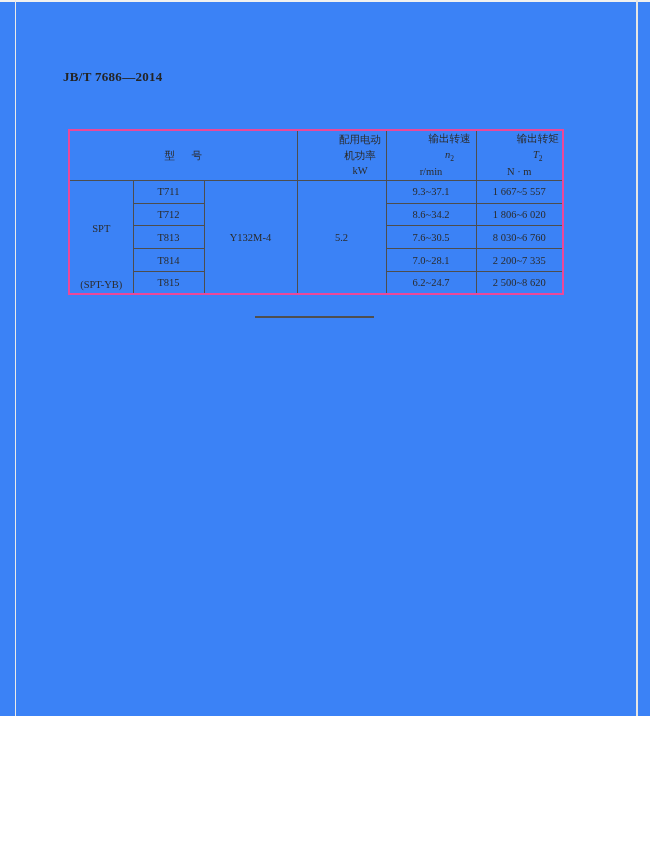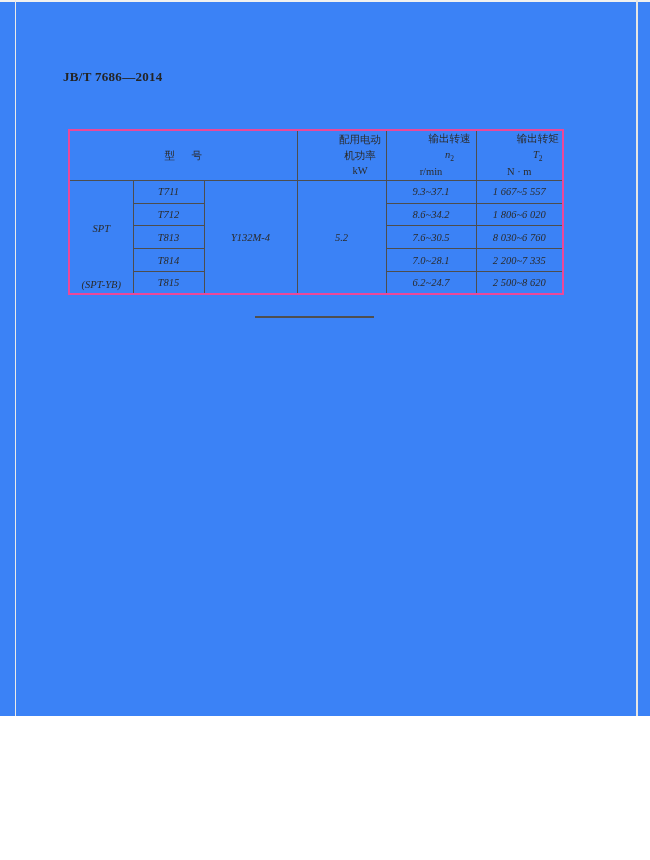--- a/index.html
+++ b/index.html
@@ -65,21 +65,21 @@
     border: 2px solid #ec4899;
   }
   table.output-table td {
     border: 1px solid #4d4d4d;
     text-align: center;
     vertical-align: middle;
     padding: 0 2px;
     line-height: 1.45;
   }
   tr.header-row td { height: 33px; line-height: 1.5; }
-  tr.body-row td { height: 17px; font-style: italic; }
+  tr.body-row td { height: 17px; }
 
   .model-header { word-spacing: 14px; }
   .sym { font-style: italic; font-family: "Liberation Serif", serif; }
   sub.sub2 { font-size: 7.5px; vertical-align: sub; }
   .series-cell span { display: block; line-height: 1.55; margin-top: 40px; }
   .unit-line { display: block; }
   .hdr-line { display: block; margin-left: 37px; }
 
   .end-divider {
     position: absolute;

